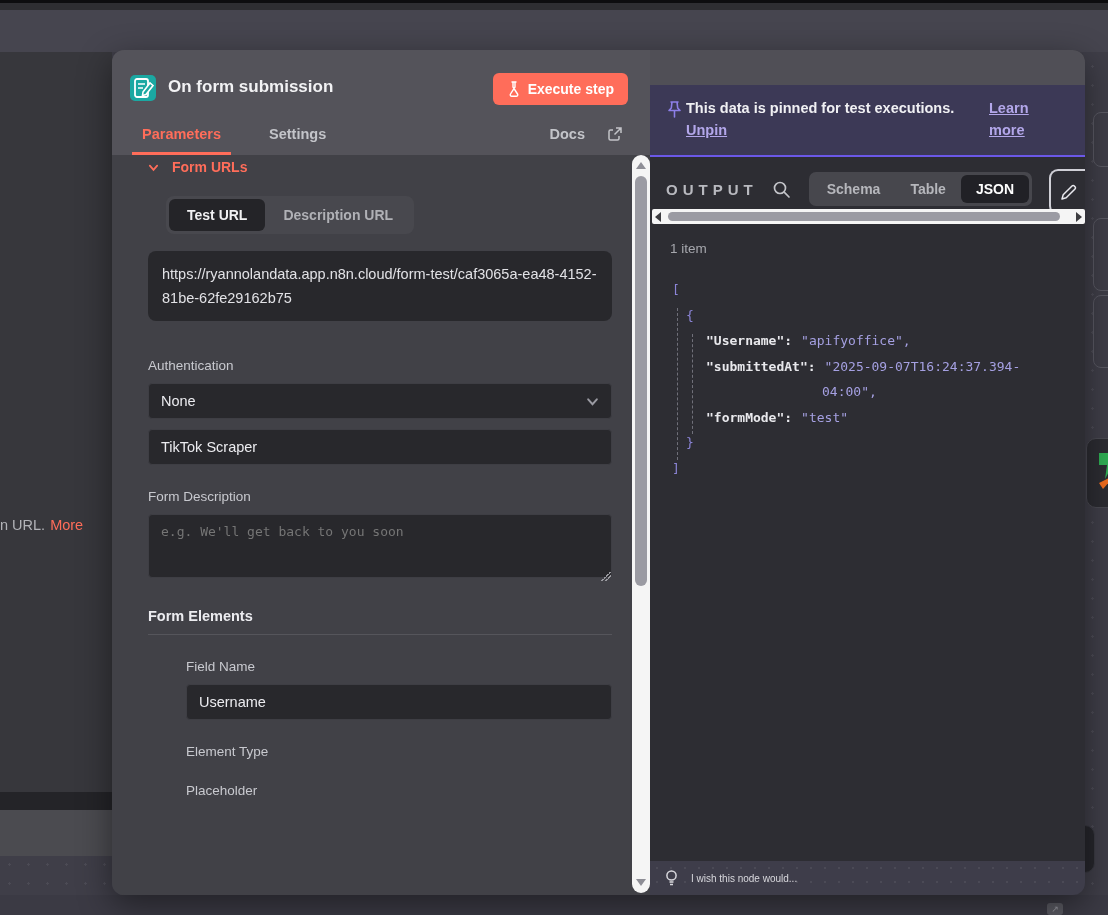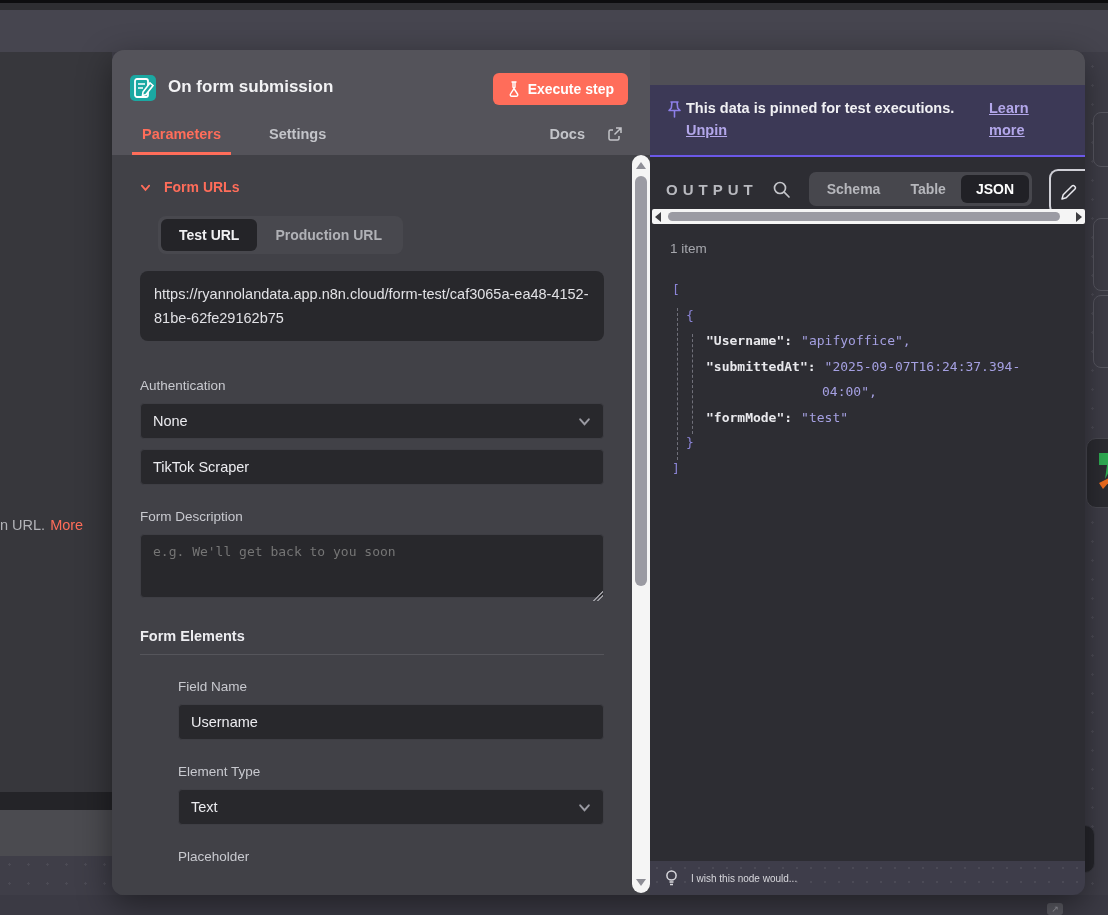--- a/index.html
+++ b/index.html
@@ -52,21 +52,21 @@
                  display:flex; align-items:center; gap:7px; font-family:"Liberation Sans",sans-serif; cursor:pointer; }
   .tabs-row { position:absolute; left:0; top:62px; width:538px; height:43px; display:flex; align-items:center; }
   .tab { font-size:14.5px; font-weight:bold; color:#c3c4c9; padding:0 10px; height:43px; display:flex; align-items:center; position:relative; cursor:pointer; }
   .tab.active { color:#ff6d5a; }
   .tab.active::after { content:""; position:absolute; left:0; right:0; bottom:0; height:3px; background:#ff6d5a; }
   .tab-params { margin-left:20px;text-align:right; }
   .tab-settings { margin-left:28px; }
   .docs-link { position:absolute; right:28px; top:0; height:43px; display:flex; align-items:center; gap:23px;
                color:#c3c4c9; font-size:14.5px; font-weight:bold; cursor:pointer; }
 
-  .lp-body { position:absolute; left:0; top:105px; width:520px; height:740px; background:#414147; padding:24px 0 0 28px; }
+  .lp-body { position:absolute; left:8px; top:105px; width:520px; height:740px; background:#414147; padding:4px 0 0 28px; }
 
   .section-head { display:flex; align-items:center; gap:13px; color:#ff6d5a; font-size:14px; font-weight:bold; }
   .chev-orange { width:11px; height:11px; }
 
   .toggle { margin:21px 0 0 18px; display:inline-flex; background:#48484e; border-radius:8px; padding:3px; }
   .toggle .seg { padding:8px 18px; font-size:14px; font-weight:bold; color:#b0b1b6; border-radius:6px; cursor:pointer; }
   .toggle .seg.active { background:#242428; color:#f0f0f2; }
 
   .url-box { margin-top:17px; width:464px; background:#28282c; border-radius:8px; padding:11px 14px;
              font-size:14.5px; line-height:24px; color:#e2e2e6; word-break:break-all; }
@@ -218,21 +218,21 @@
     <div class="lp-body">
       <div class="section-head">
         <svg class="chev-orange" viewBox="0 0 12 12">
           <polyline points="2,4 6,8.5 10,4" fill="none" stroke="#ff6d5a" stroke-width="2" stroke-linecap="round"></polyline>
         </svg>
         <span>Form URLs</span>
       </div>
 
       <div class="toggle">
         <div class="seg active">Test URL</div>
-        <div class="seg">Production URL</div>
+        <div class="seg">Description URL</div>
       </div>
 
       <div class="url-box">https://ryannolandata.app.n8n.cloud/form-test/caf3065a-ea48-4152-81be-62fe29162b75</div>
 
       <div class="field-label" style="margin-top:37px;">Authentication</div>
       <div class="sel">
         <span>None</span>
         <svg width="13" height="13" viewBox="0 0 12 12">
           <polyline points="2,4 6,8.5 10,4" fill="none" stroke="#9a9aa2" stroke-width="1.8" stroke-linecap="round"></polyline>
         </svg>
@@ -247,26 +247,20 @@
       </div>
 
       <div class="group-head">Form Elements</div>
       <div class="divider"></div>
 
       <div class="indent">
         <div class="field-label">Field Name</div>
         <input class="inp" value="Username" style="">
 
         <div class="field-label">Element Type</div>
-        <div class="sel">
-          <span>Text</span>
-          <svg width="13" height="13" viewBox="0 0 12 12">
-            <polyline points="2,4 6,8.5 10,4" fill="none" stroke="#9a9aa2" stroke-width="1.8" stroke-linecap="round"></polyline>
-          </svg>
-        </div>
 
         <div class="field-label">Placeholder</div>
 
       </div>
     </div>
 
     <div class="v-scroll">
       <div class="arr-up"></div>
       <div class="thumb"></div>
       <div class="arr-dn"></div>

